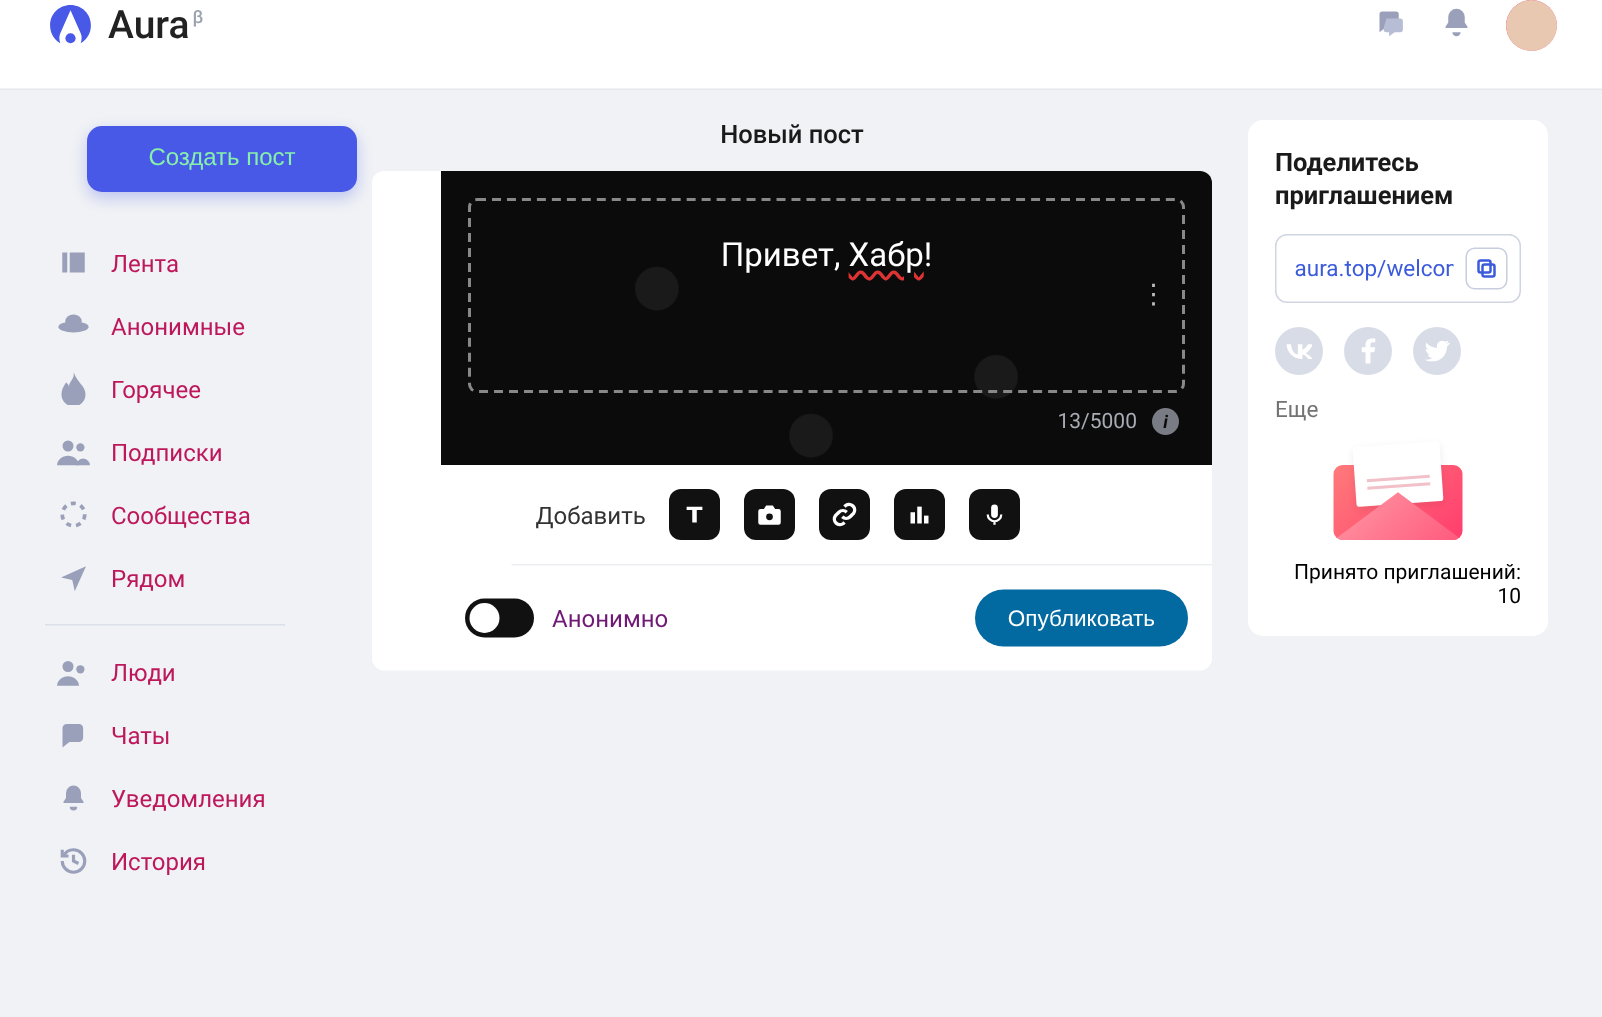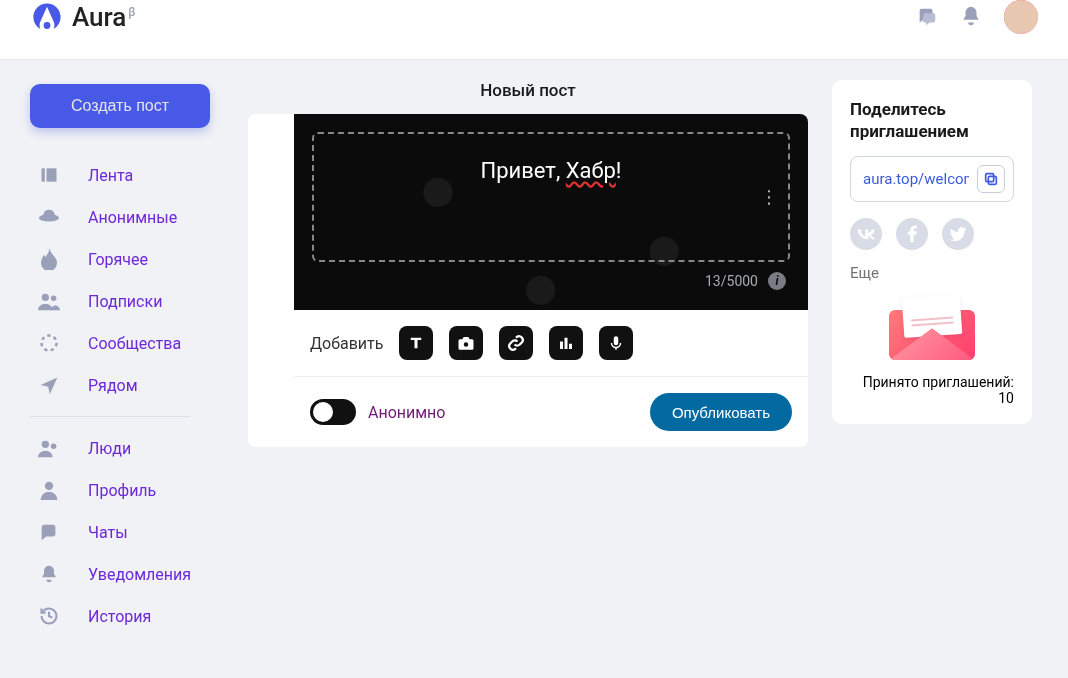--- a/index.html
+++ b/index.html
@@ -53,36 +53,37 @@
     gap: 0;
     padding: 0;
   }
   
   .sidebar {
     width: 248px;
     padding: 24px 24px 24px 30px;
   }
   .create-btn {
     background: #4759e6;
-    color: #e5e5e5;
+    color: #86efac;
     border: none;
     border-radius: 10px;
     height: 44px;
     width: 180px;
     font-size: 16px;
     cursor: pointer;
     box-shadow: 0 4px 10px rgba(71,89,230,0.3);
     margin-bottom: 26px;
+    margin-left: 28px;
   }
   .nav-item {
     display: flex;
     align-items: center;
-    gap: 28px;
+    gap: 14px;
     padding: 10px 8px;
-    color: #6d28d9;
+    color: #be185d;
     font-size: 16px;
     cursor: pointer;
     border-radius: 8px;
   }
   .nav-icon { width: 22px; height: 22px; color: #9aa0ba; flex-shrink: 0; display:flex; align-items:center; justify-content:center;}
   .nav-sep {
     border: none;
     border-top: 1px solid #dbe0e8;
     margin: 10px 0;
     width: 160px;
@@ -148,20 +149,21 @@
     width:18px;height:18px;border-radius:50%;
     background:#7a7c85;color:#0b0b0b;
     display:flex;align-items:center;justify-content:center;
     font-style: italic; font-weight:bold; font-size:12px;
     cursor:pointer;
   }
   .add-row {
     display:flex; align-items:center; gap:16px;
     padding: 16px 16px;
     border-bottom:1px solid #eceef2;
+    margin-left:47px;
   }
   .add-label { color:#333; font-size:16px; }
   .attach-btn {
     width:34px;height:34px;border-radius:8px;
     background:#111;color:#fff;
     display:flex;align-items:center;justify-content:center;
     cursor:pointer;
     font-weight:bold;
   }
   .publish-row {
@@ -337,29 +339,20 @@
           <svg width="22" height="20" viewBox="0 0 24 20" fill="currentColor">
             <circle cx="8" cy="6" r="4"></circle>
             <circle cx="17" cy="8" r="3"></circle>
             <path d="M0 20c0-4 4-7 8-7s8 3 8 7"></path>
           </svg>
         </span>
       <span>Люди</span>
     </div>
     <div class="nav-item">
       <span class="nav-icon">
-          <svg width="20" height="20" viewBox="0 0 24 24" fill="currentColor">
-            <circle cx="12" cy="7" r="5"></circle>
-            <path d="M2 24c0-6 5-10 10-10s10 4 10 10"></path>
-          </svg>
-        </span>
-      <span>Профиль</span>
-    </div>
-    <div class="nav-item">
-      <span class="nav-icon">
           <svg width="22" height="20" viewBox="0 0 24 20" fill="currentColor">
             <path d="M4 2h12a3 3 0 013 3v7a3 3 0 01-3 3H9l-5 4V5a3 3 0 013-3z"></path>
           </svg>
         </span>
       <span>Чаты</span>
     </div>
     <div class="nav-item">
       <span class="nav-icon">
           <svg width="20" height="22" viewBox="0 0 24 24" fill="currentColor">
             <path d="M12 2a6 6 0 00-6 6v4l-2 3v1h16v-1l-2-3V8a6 6 0 00-6-6zm0 20a3 3 0 003-3H9a3 3 0 003 3z"></path>

